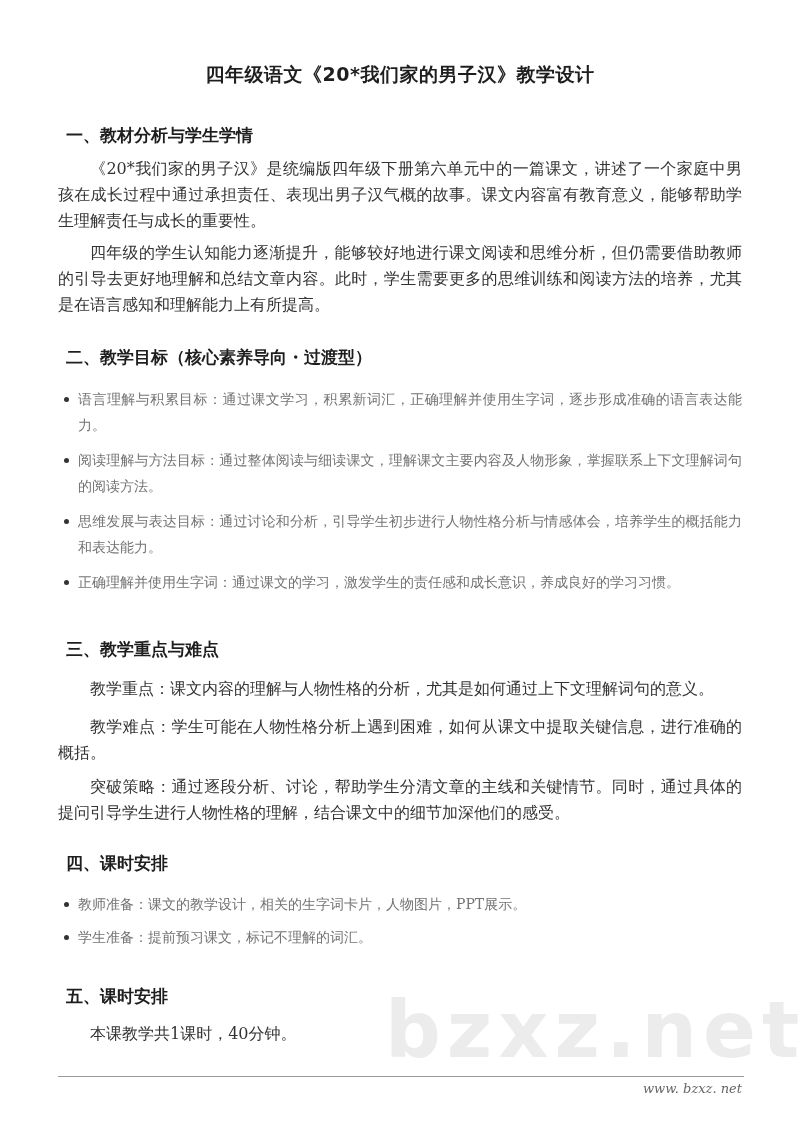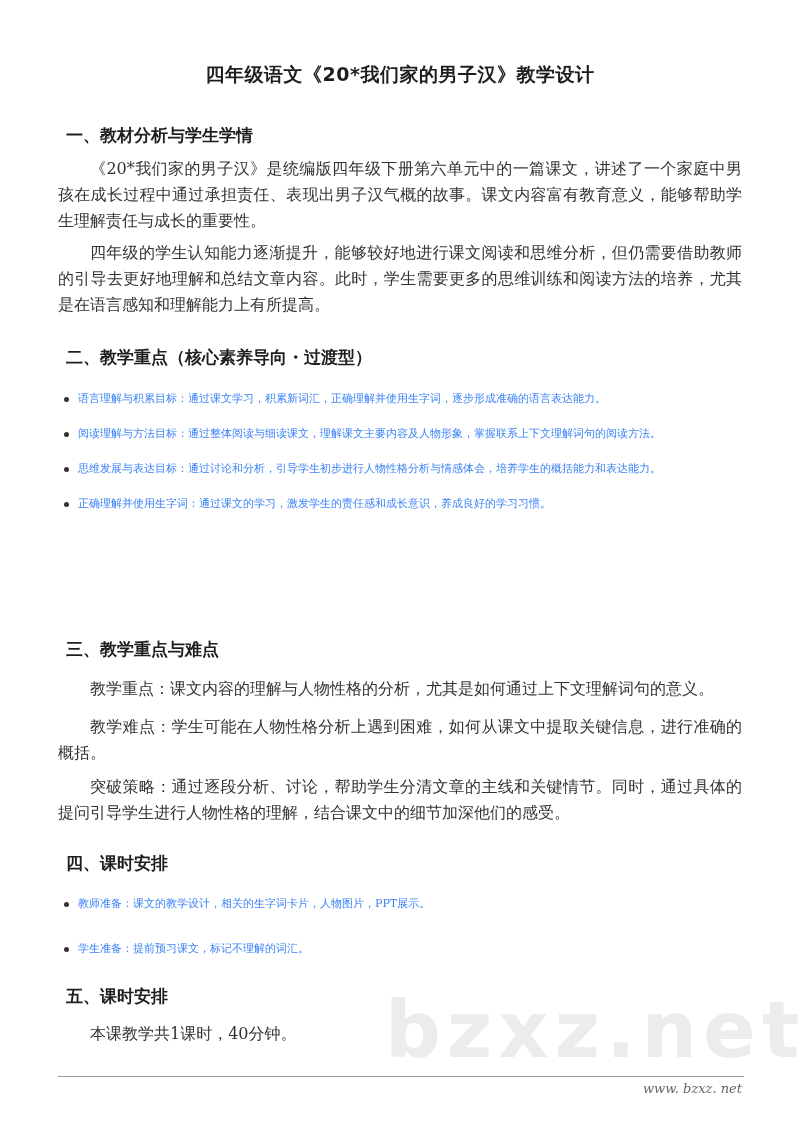--- a/index.html
+++ b/index.html
@@ -20,21 +20,21 @@
     font-weight: bold; font-size: 17px; color: #1e1e1e;
   }
   .p {
     position: absolute; left: 58px; width: 684px;
     font-size: 16px; line-height: 26px; color: #333;
     text-indent: 2em; margin: 0; text-align: justify;
   }
   ul.bullets { position: absolute; left: 58px; width: 684px; margin: 0; padding: 0; list-style: none; }
   ul.bullets li {
     position: relative; padding-left: 20px;
-    font-size: 11px; line-height: 26px; color: #3b82f6; text-align: justify;
+    font-size: 14px; line-height: 26px; color: #737373; text-align: justify;
   }
   ul.bullets li .dot {
     position: absolute; left: 6px; top: 11px; width: 5px; height: 5px;
     border-radius: 50%; background: #333;
   }
   .watermark {
     position: absolute; left: 385px; top: 985px;
     font-family: "DejaVu Sans", "Liberation Sans", sans-serif;
     font-weight: bold; font-size: 78px; color: #ececec; letter-spacing: 6px;
   }
@@ -52,21 +52,21 @@
 <body>
 
 <div class="page">
 
   <div class="title">四年级语文《20*我们家的男子汉》教学设计</div>
 
   <div class="h" style="top:124px;">一、教材分析与学生学情</div>
   <p class="p" style="top:156px;">《20*我们家的男子汉》是统编版四年级下册第六单元中的一篇课文，讲述了一个家庭中男孩在成长过程中通过承担责任、表现出男子汉气概的故事。课文内容富有教育意义，能够帮助学生理解责任与成长的重要性。</p>
   <p class="p" style="top:240px;">四年级的学生认知能力逐渐提升，能够较好地进行课文阅读和思维分析，但仍需要借助教师的引导去更好地理解和总结文章内容。此时，学生需要更多的思维训练和阅读方法的培养，尤其是在语言感知和理解能力上有所提高。</p>
 
-  <div class="h" style="top:346px;">二、教学重点（核心素养导向・过渡型）</div>
+  <div class="h" style="top:346px;">二、教学目标（核心素养导向・过渡型）</div>
   <ul class="bullets" style="top:386px;">
     <li style="margin-bottom:9px;">
       <span class="dot"></span>
       <span>语言理解与积累目标：通过课文学习，积累新词汇，正确理解并使用生字词，逐步形成准确的语言表达能力。</span>
     </li>
     <li style="margin-bottom:9px;">
       <span class="dot"></span>
       <span>阅读理解与方法目标：通过整体阅读与细读课文，理解课文主要内容及人物形象，掌握联系上下文理解词句的阅读方法。</span>
     </li>
     <li style="margin-bottom:9px;">
@@ -79,21 +79,21 @@
     </li>
   </ul>
 
   <div class="h" style="top:638px;">三、教学重点与难点</div>
   <p class="p" style="top:676px;">教学重点：课文内容的理解与人物性格的分析，尤其是如何通过上下文理解词句的意义。</p>
   <p class="p" style="top:714px;">教学难点：学生可能在人物性格分析上遇到困难，如何从课文中提取关键信息，进行准确的概括。</p>
   <p class="p" style="top:774px;">突破策略：通过逐段分析、讨论，帮助学生分清文章的主线和关键情节。同时，通过具体的提问引导学生进行人物性格的理解，结合课文中的细节加深他们的感受。</p>
 
   <div class="h" style="top:852px;">四、课时安排</div>
   <ul class="bullets" style="top:891px;">
-    <li style="margin-bottom:19px;">
+    <li style="margin-bottom:7px;">
       <span class="dot"></span>
       <span>教师准备：课文的教学设计，相关的生字词卡片，人物图片，PPT展示。</span>
     </li>
     <li>
       <span class="dot"></span>
       <span>学生准备：提前预习课文，标记不理解的词汇。</span>
     </li>
   </ul>
 
   <div class="watermark">bzxz.net</div>

